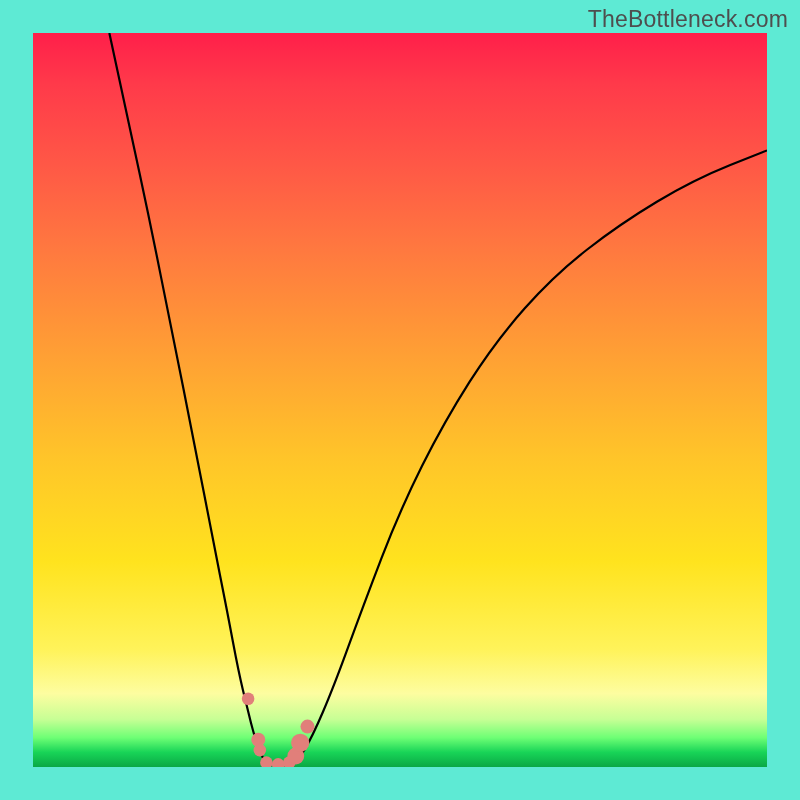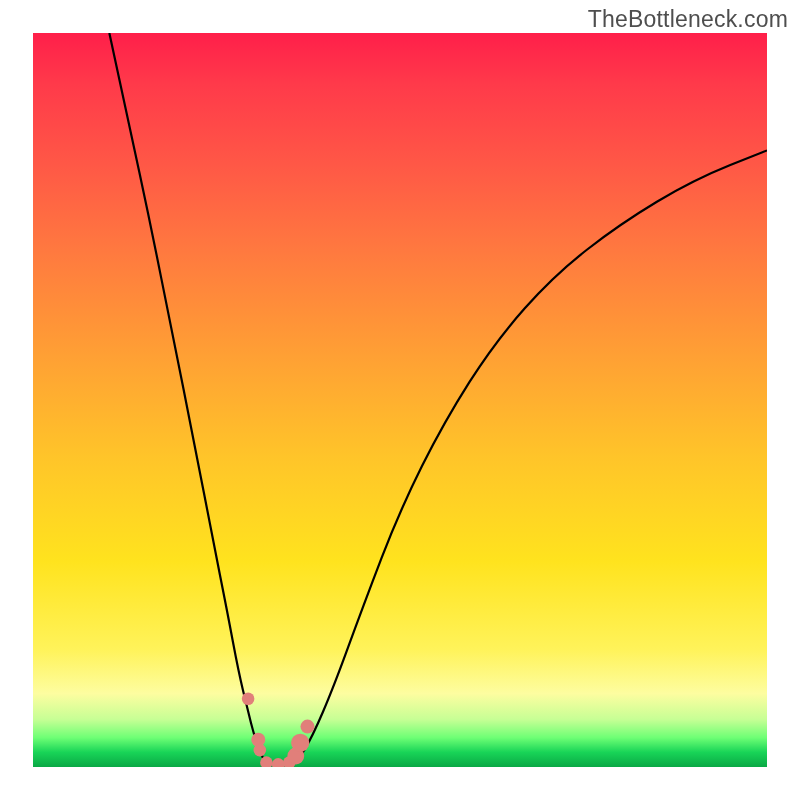--- a/index.html
+++ b/index.html
@@ -8,21 +8,21 @@
     width: 800px;
     height: 800px;
     background: #000;
     overflow: hidden;
     font-family: Arial, Helvetica, sans-serif;
   }
   .frame {
     position: absolute;
     left: 0; top: 0;
     width: 800px; height: 800px;
-    background: #ffffff;
+    background: #5eead4;
   }
   .plot {
     position: absolute;
     left: 33px;
     top: 33px;
     width: 734px;
     height: 734px;
     background: linear-gradient(to bottom,
       #ff1f4a 0%,
       #ff3a4a 7%,

